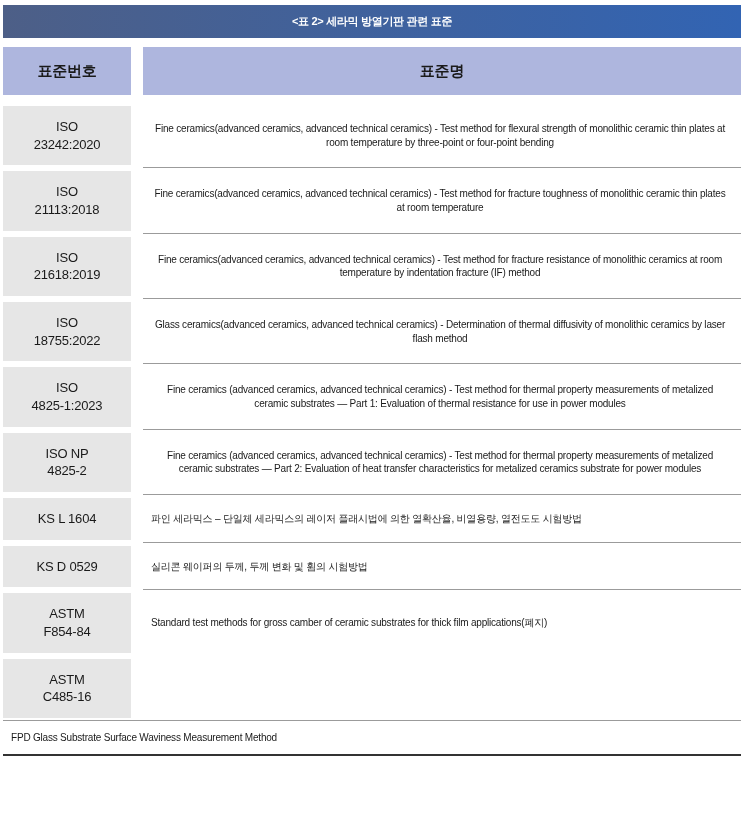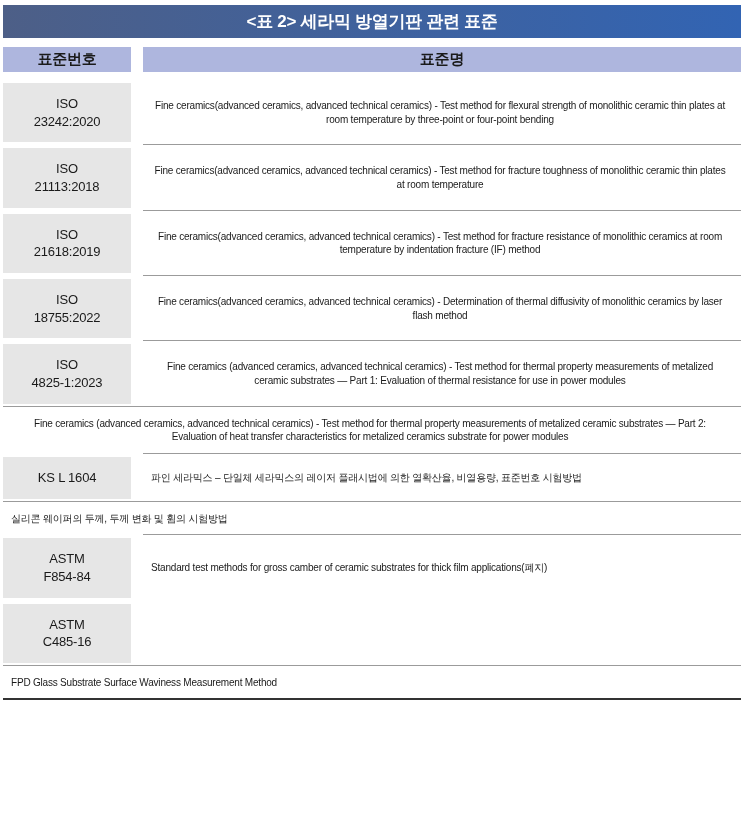--- a/index.html
+++ b/index.html
@@ -20,21 +20,21 @@
     font-family:"Liberation Sans","DejaVu Sans",sans-serif;
     color:var(--text);
   }
   .table-wrap{
     padding:5px 4px 0 3px;
   }
   .title-bar{
     height:33px;
     background:linear-gradient(90deg,var(--title-grad-left),var(--title-grad-right));
     color:var(--title-text);
-    font-size:17px;
+    font-size:11px;
     font-weight:700;
     letter-spacing:-0.3px;
     display:flex;
     align-items:center;
     justify-content:center;
     margin-bottom:9px;
     text-align:center;
   }
   .grid-row{
     display:flex;
@@ -47,21 +47,21 @@
   .col-name{
     flex:1 1 auto;
     min-width:0;
     text-align:center;
   }
   .header-row{
     margin-bottom:11px;
   }
   .header-cell{
     background:var(--header-bg);
-    height:25px;
+    height:48px;
     display:flex;
     align-items:center;
     justify-content:center;
     font-size:15px;
     font-weight:700;
     letter-spacing:-0.2px;
   }
   .body-row + .body-row{
     margin-top:6px;
   }
@@ -127,39 +127,42 @@
 
   <div class="grid-row body-row">
     <div class="col-no no-cell">ISO
 21618:2019</div>
     <div class="col-name name-cell">Fine ceramics(advanced ceramics, advanced technical ceramics) - Test method for fracture resistance of monolithic ceramics at room temperature by indentation fracture (IF) method</div>
   </div>
 
   <div class="grid-row body-row">
     <div class="col-no no-cell">ISO
 18755:2022</div>
-    <div class="col-name name-cell">Fine ceramics(advanced ceramics, advanced technical ceramics) - Determination of thermal diffusivity of monolithic ceramics by laser flash method</div>
+    <div class="col-name name-cell">Glass ceramics(advanced ceramics, advanced technical ceramics) - Determination of thermal diffusivity of monolithic ceramics by laser flash method</div>
   </div>
 
   <div class="grid-row body-row">
     <div class="col-no no-cell">ISO
 4825-1:2023</div>
     <div class="col-name name-cell">Fine ceramics (advanced ceramics, advanced technical ceramics) - Test method for thermal property measurements of metalized ceramic substrates — Part 1: Evaluation of thermal resistance for use in power modules</div>
   </div>
 
   <div class="grid-row body-row">
+    <div class="col-no no-cell">ISO NP
+4825-2</div>
     <div class="col-name name-cell">Fine ceramics (advanced ceramics, advanced technical ceramics) - Test method for thermal property measurements of metalized ceramic substrates — Part 2: Evaluation of heat transfer characteristics for metalized ceramics substrate for power modules</div>
   </div>
 
   <div class="grid-row body-row">
     <div class="col-no no-cell">KS L 1604</div>
-    <div class="col-name name-cell">파인 세라믹스 – 단일체 세라믹스의 레이저 플래시법에 의한 열확산율, 비열용량, 표준번호 시험방법</div>
+    <div class="col-name name-cell">파인 세라믹스 – 단일체 세라믹스의 레이저 플래시법에 의한 열확산율, 비열용량, 열전도도 시험방법</div>
   </div>
 
   <div class="grid-row body-row">
+    <div class="col-no no-cell">KS D 0529</div>
     <div class="col-name name-cell">실리콘 웨이퍼의 두께, 두께 변화 및 휨의 시험방법</div>
   </div>
 
   <div class="grid-row body-row">
     <div class="col-no no-cell">ASTM
 F854-84</div>
     <div class="col-name name-cell">Standard test methods for gross camber of ceramic substrates for thick film applications(폐지)</div>
   </div>
 
   <div class="grid-row body-row">

